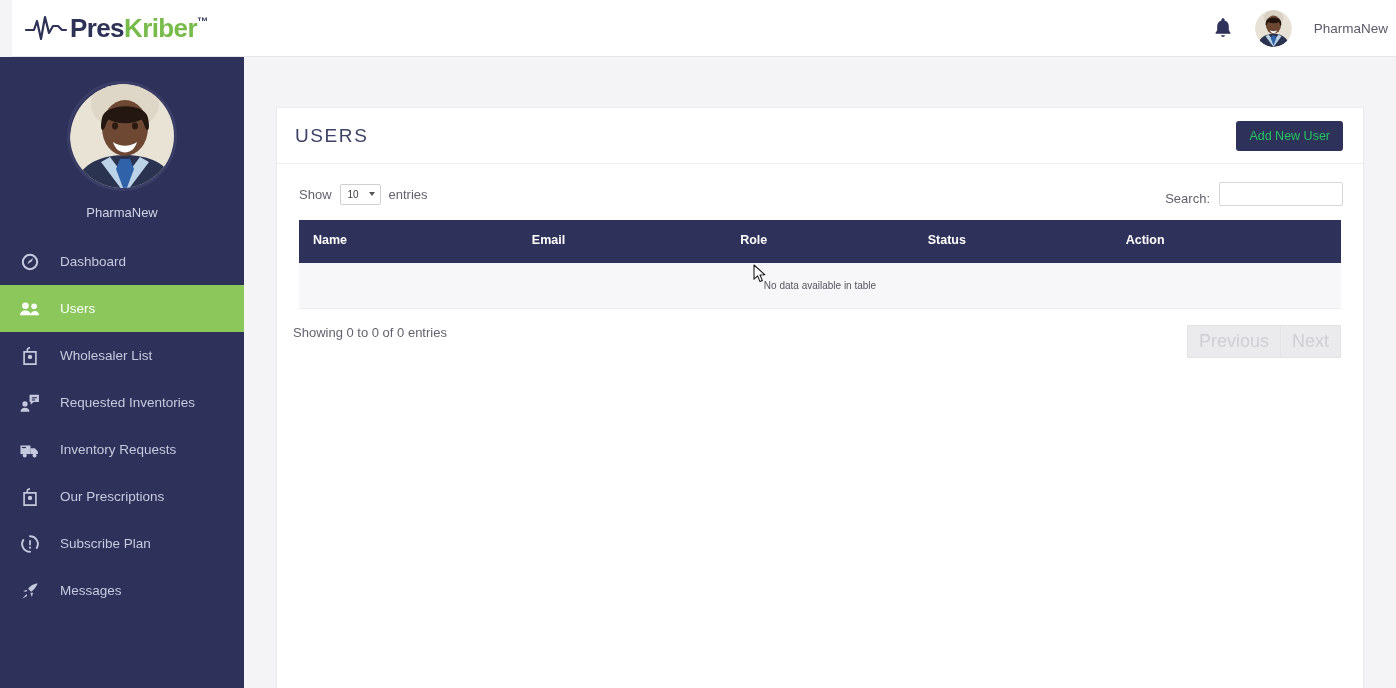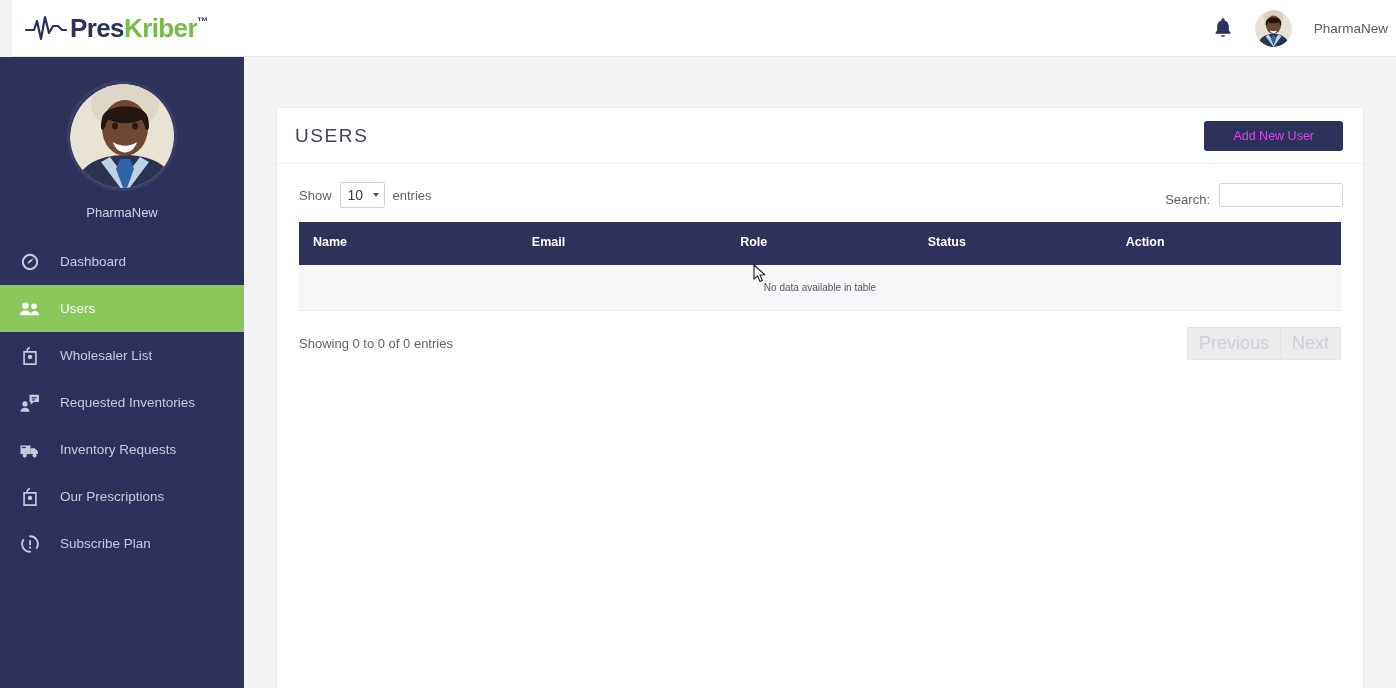--- a/index.html
+++ b/index.html
@@ -90,37 +90,37 @@
   .card-head {
     height: 56px;
     display: flex; align-items: center; justify-content: space-between;
     padding: 0 20px 0 18px;
     border-bottom: 1px solid #edeef1;
   }
   .card-title {
     font-size: 19px; color: #3e4266; letter-spacing: 1.6px; font-weight: 400;
   }
   .btn-add {
-    background: #2e3159; color: #d946ef;
+    background: #2e3159; color: #22c55e;
     border: none; border-radius: 3px;
     font-size: 12.5px;
-    padding: 8px 29px;
+    padding: 8px 13px;
     cursor: pointer;
     font-family: "Liberation Sans", sans-serif;
   }
 
   .table-tools {
     display: flex; align-items: center; justify-content: space-between;
     padding: 18px 20px 14px 22px;
   }
   .show-group { display: flex; align-items: center; gap: 8px; font-size: 13px; color: #62626e; }
   .sel {
     appearance: none; -webkit-appearance: none;
     border: 1px solid #cfcfd6; background: #fff;
-    font-size: 14px; color: #3a3a44;
+    font-size: 10px; color: #3a3a44;
     padding: 4px 20px 4px 7px;
     border-radius: 2px;
     font-family: "Liberation Sans", sans-serif;
   }
   .sel-wrap { position: relative; display: inline-block; }
   .sel-arrow {
     position: absolute; right: 6px; top: 50%;
     transform: translateY(-50%);
     width: 0; height: 0;
     border-left: 3.5px solid transparent;
@@ -147,22 +147,22 @@
   }
   table.users tbody td {
     background: #f7f7f9;
     color: #55555f; font-size: 10px;
     text-align: center;
     padding: 17px 0;
     border-bottom: 1px solid #ececed;
   }
 
   .table-foot {
-    display: flex; align-items: center; justify-content: space-between;
-    padding: 16px 22px 0 22px;
+    display: flex; justify-content: space-between;
+    padding: 16px 22px 0 16px;
     font-size: 13px; color: #62626e;
   }
   .pager { display: flex; }
   .pg-btn {
     background: #ebebed; color: #cfcfd4;
     border: 1px solid #e4e4e7;
     font-size: 18px;
     padding: 5px 11px;
     cursor: default;
     font-family: "Liberation Sans", sans-serif;
@@ -326,20 +326,31 @@
         <svg viewBox="0 0 22 22" width="20" height="20">
           <path d="M11 2.4a8.6 8.6 0 0 1 7.4 13" fill="none" stroke="#c7cade" stroke-width="2.1" stroke-linecap="round"></path>
           <path d="M11 19.6A8.6 8.6 0 0 1 3.6 6.6" fill="none" stroke="#c7cade" stroke-width="2.1" stroke-linecap="round"></path>
           <rect x="10.1" y="6.6" width="1.9" height="6" rx=".9" fill="#c7cade"></rect>
           <circle cx="11" cy="15" r="1.15" fill="#c7cade"></circle>
         </svg>
       </span>
       <span>Subscribe Plan</span>
     </a>
 
+    <a class="nav-item">
+      <span class="nav-ico">
+        <svg viewBox="0 0 22 22" width="20" height="20">
+          <path d="M19.5 2.5c-4.6.6-8.2 2.6-10.6 6l3.4 3.4c3.4-2.4 5.6-5.6 7.2-9.4z" fill="#c7cade"></path>
+          <path d="M8.2 9.6 3.6 11l3 1.2z" fill="#c7cade"></path>
+          <path d="M11.4 12.9 13 17.6l1.4-4.6z" fill="#c7cade"></path>
+          <path d="M7.2 14.3 2.5 19.5l5.3-3.1z" fill="#c7cade"></path>
+        </svg>
+      </span>
+      <span>Messages</span>
+    </a>
 
   </nav>
 </div>
 
 <div class="main">
   <div class="card">
 
     <div class="card-head">
       <span class="card-title">USERS</span>
       <button class="btn-add">Add New User</button>

